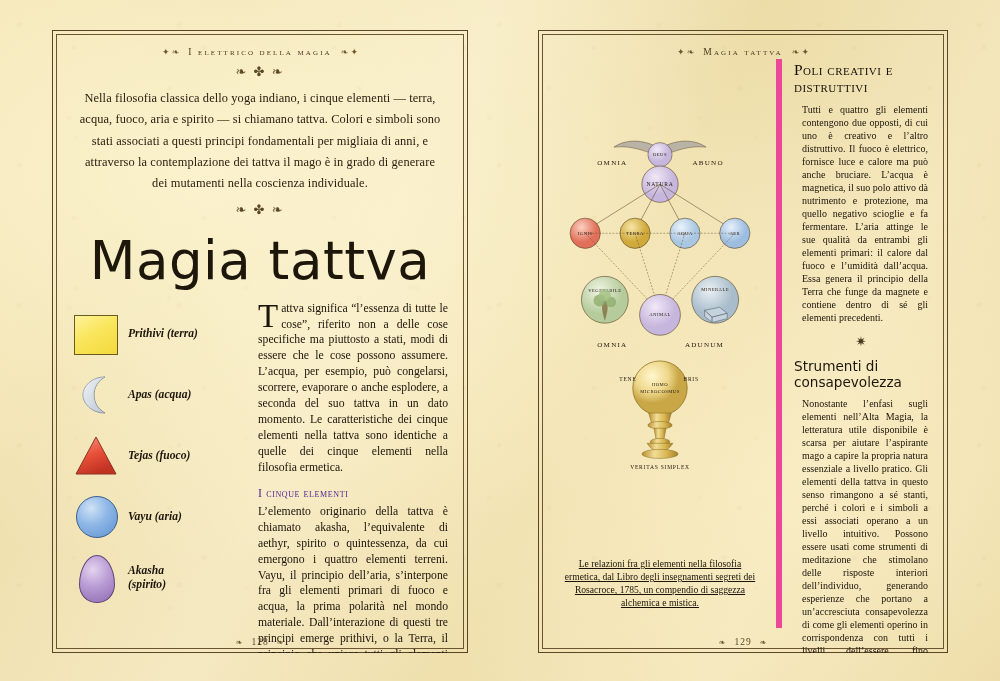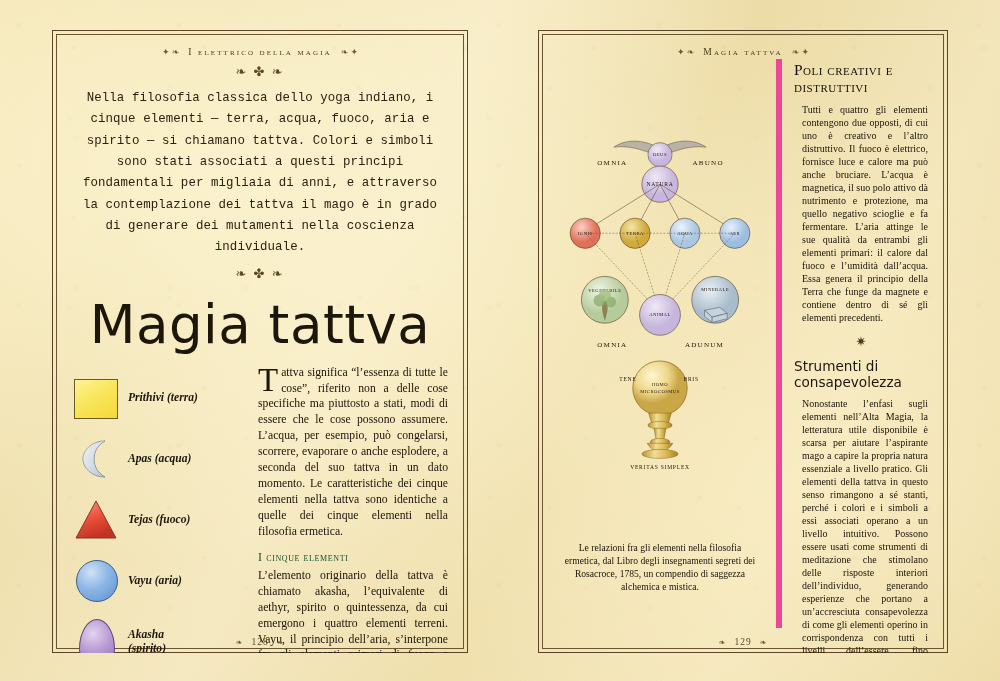--- a/index.html
+++ b/index.html
@@ -105,21 +105,21 @@
     letter-spacing: 2px;
   }
 
   
   .intro {
     text-align: center;
     font-size: 12.4px;
     line-height: 1.72;
     color: #2b2110;
     padding: 2px 6px 0;
-    font-family: Liberation Mono, monospace;
+    font-family: Liberation Serif, serif;
     letter-spacing: .1px;
   }
 
   .display-title {
     text-align: center;
     font-size: 53px;
     line-height: 1;
     margin: 16px 0 14px;
     color: #1d160b;
     font-family: "DejaVu Sans", sans-serif;
@@ -192,21 +192,21 @@
     line-height: 27px;
     padding: 2px 3px 0 0;
     font-family: "Liberation Serif", serif;
     color: #1b140a;
   }
   .subhead {
     font-variant: small-caps;
     font-size: 12px;
     letter-spacing: .6px;
     margin: 9px 0 3px;
-    color: #14532d;
+    color: #4c1d95;
   }
 
   .folio {
     position: absolute;
     bottom: 6px;
     left: 0; right: 0;
     text-align: center;
     font-size: 9.5px;
     color: #5a4526;
     letter-spacing: 1px;
@@ -515,21 +515,21 @@
                 <ellipse cx="135" cy="404" rx="16" ry="5" fill="url(#gStem)" stroke="#8b6e22" stroke-width=".7"></ellipse>
                 <path d="M127 408 L143 408 L140 424 L130 424 Z" fill="url(#gStem)" stroke="#8b6e22" stroke-width=".7"></path>
                 <ellipse cx="135" cy="426" rx="13" ry="4.5" fill="url(#gStem)" stroke="#8b6e22" stroke-width=".7"></ellipse>
                 <path d="M118 428 C126 442 144 442 152 428 Z" fill="url(#gStem)" stroke="#8b6e22" stroke-width=".7"></path>
                 <ellipse cx="135" cy="442" rx="24" ry="6" fill="url(#gStem)" stroke="#8b6e22" stroke-width=".7"></ellipse>
 
                 <text class="lblmid" x="135" y="462" text-anchor="middle">VERITAS SIMPLEX</text>
               </svg>
             </div>
 
-            <div class="caption" style="position:absolute; bottom:34px; left:0; right:0;">
+            <div class="caption" style="position:absolute; bottom:18px; left:0; right:0;text-decoration:underline;">
               <span>Le relazioni fra gli elementi nella filosofia ermetica, dal Libro degli insegnamenti segreti dei Rosacroce, 1785, un compendio di saggezza alchemica e mistica.</span>
             </div>
           </div>
 
           <div class="side-col">
             <div class="side-head">Poli creativi e distruttivi</div>
             <div class="side-body">
               <p>Tutti e quattro gli elementi contengono due opposti, di cui uno è creativo e l’altro distruttivo. Il fuoco è elettrico, fornisce luce e calore ma può anche bruciare. L’acqua è magnetica, il suo polo attivo dà nutrimento e protezione, ma quello negativo scioglie e fa fermentare. L’aria attinge le sue qualità da entrambi gli elementi primari: il calore dal fuoco e l’umidità dall’acqua. Essa genera il principio della Terra che funge da magnete e contiene dentro di sé gli elementi precedenti.</p>
             </div>
             <div class="star">✷</div>

